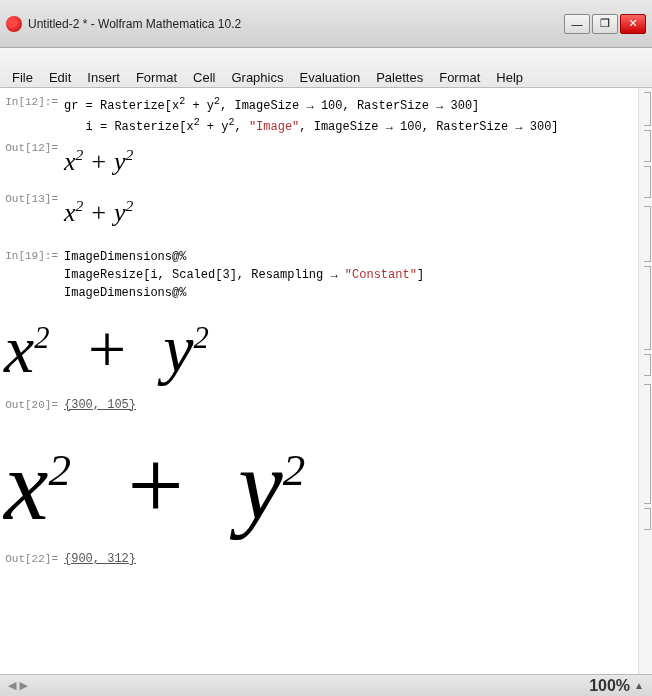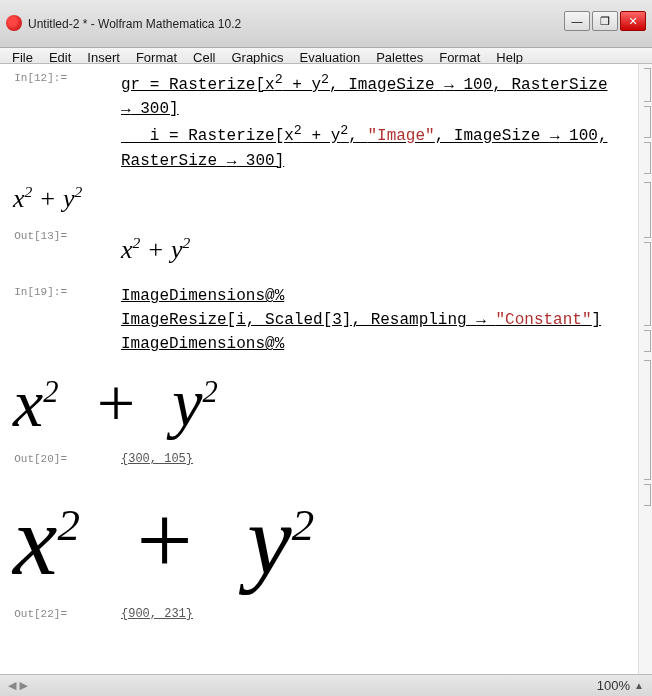--- a/index.html
+++ b/index.html
@@ -3,39 +3,39 @@
   <meta charset="utf-8">
   <style>
     * { margin: 0; padding: 0; box-sizing: border-box; }
     body { font-family: 'Segoe UI', Arial, sans-serif; font-size: 13px; background: #f0f0f0; width: 652px; height: 696px; overflow: hidden; }
 
     
     .title-bar {
       background: linear-gradient(to bottom, #e8e8e8, #d0d0d0);
       height: 48px;
       display: flex;
-      align-items: flex-end;
-      padding: 16px 6px;
+      align-items: center;
+      padding: 2px 6px;
       border-bottom: 1px solid #aaa;
       user-select: none;
     }
     .title-bar-text { flex: 1; font-size: 12px; color: #222; }
     .title-bar-buttons { display: flex; gap: 2px; }
     .tb-btn {
       width: 26px; height: 20px; border: 1px solid #888; background: linear-gradient(to bottom, #f5f5f5, #ddd);
       cursor: pointer; display: flex; align-items: center; justify-content: center; font-size: 11px; border-radius: 2px;
     }
     .tb-btn.close { background: linear-gradient(to bottom, #f66, #c00); color: white; border-color: #900; }
 
     
     .menu-bar {
       background: linear-gradient(to bottom, #f5f5f5, #e8e8e8);
-      height: 16px;
-      display: flex;
-      align-items: flex-start;
+      height: 40px;
+      display: flex;
+      align-items: flex-end;
       padding: 0 4px;
       border-bottom: 1px solid #bbb;
     }
     .menu-item {
       padding: 2px 8px;
       font-size: 13px;
       color: #111;
       cursor: pointer;
       border-radius: 2px;
       white-space: nowrap;
@@ -66,23 +66,22 @@
     .bracket-area {
       width: 14px;
       background: #f5f5f5;
       border-left: 1px solid #ddd;
       position: relative;
     }
 
     
     .cell-row {
       display: flex;
-      padding: 2px 13px;
+      padding: 2px 4px;
       min-height: 20px;
-      gap: 48px;
     }
     .cell-label {
       width: 60px;
       min-width: 60px;
       text-align: right;
       padding-right: 6px;
       font-size: 11px;
       color: #888;
       padding-top: 2px;
       font-family: 'Courier New', monospace;
@@ -92,24 +91,23 @@
     .cell-content {
       flex: 1;
       font-family: 'Courier New', monospace;
       font-size: 12px;
       line-height: 1.4;
     }
 
     
     .input-code {
       font-family: 'Courier New', monospace;
-      font-size: 16px;
+      font-size: 12px;
       color: #000;
       line-height: 1.5;
-      text-decoration: underline;
     }
 
     
     .math-small {
       font-size: 26px;
       font-style: italic;
       font-family: 'Times New Roman', serif;
       padding: 4px 0;
       color: #000;
     }
@@ -182,20 +180,21 @@
 
     <div class="cell-row">
       <div class="cell-label input">In[12]:=</div>
       <div class="cell-content input-code">
         <div>gr = Rasterize[x<sup>2</sup> + y<sup>2</sup>, ImageSize <span>→</span> 100, RasterSize <span>→</span> 300]</div>
         <div>&nbsp;&nbsp;&nbsp;i = Rasterize[x<sup>2</sup> + y<sup>2</sup>, <span class="str">"Image"</span>, ImageSize <span>→</span> 100, RasterSize <span>→</span> 300]</div>
       </div>
     </div>
 
     <div class="cell-row">
+      <div class="cell-label output">Out[12]=</div>
       <div class="cell-content">
         <div class="math-small">
           x<sup>2</sup> + y<sup>2</sup>
         </div>
       </div>
     </div>
 
     <div class="cell-gap-sm"></div>
 
     <div class="cell-row">
@@ -239,21 +238,21 @@
       <div class="cell-content">
         <div style="font-size:100px;font-style:italic;font-family:'Times New Roman',serif;color:#000;line-height:1.1;padding:6px 0;display:inline-block;">
           x<sup style="font-size:0.45em;vertical-align:super;line-height:0;">2</sup>&nbsp; + &nbsp;y<sup style="font-size:0.45em;vertical-align:super;line-height:0;">2</sup>
         </div>
       </div>
     </div>
 
     <div class="cell-row">
       <div class="cell-label output">Out[22]=</div>
       <div class="cell-content">
-        <div class="out-text">{900, 231}</div>
+        <div class="out-text">{900, 312}</div>
       </div>
     </div>
 
     <div class="cell-gap" style="height:40px;"></div>
 
   </div>
 
   <div class="bracket-area">
 
     <div style="position:absolute;top:4px;right:1px;width:7px;height:34px;border-top:1px solid #aaa;border-right:1px solid #aaa;border-bottom:1px solid #aaa;"></div>
@@ -265,16 +264,16 @@
     <div style="position:absolute;top:296px;right:1px;width:7px;height:120px;border-top:1px solid #aaa;border-right:1px solid #aaa;border-bottom:1px solid #aaa;"></div>
     <div style="position:absolute;top:420px;right:1px;width:7px;height:22px;border-top:1px solid #aaa;border-right:1px solid #aaa;border-bottom:1px solid #aaa;"></div>
   </div>
 </div>
 
 <div class="status-bar" style="position:fixed;bottom:0;left:0;width:652px;">
   <div class="status-bar-left">
     <span style="color:#888;font-size:11px;">◀ ▶</span>
   </div>
   <div style="display:flex;align-items:center;gap:4px;">
-    <span style="font-size:13px;color:#333;">100%</span>
+    <span style="font-size:16px;color:#333;font-weight:bold;">100%</span>
     <span style="font-size:10px;color:#555;">▲</span>
   </div>
 </div>
 
 </body></html>

